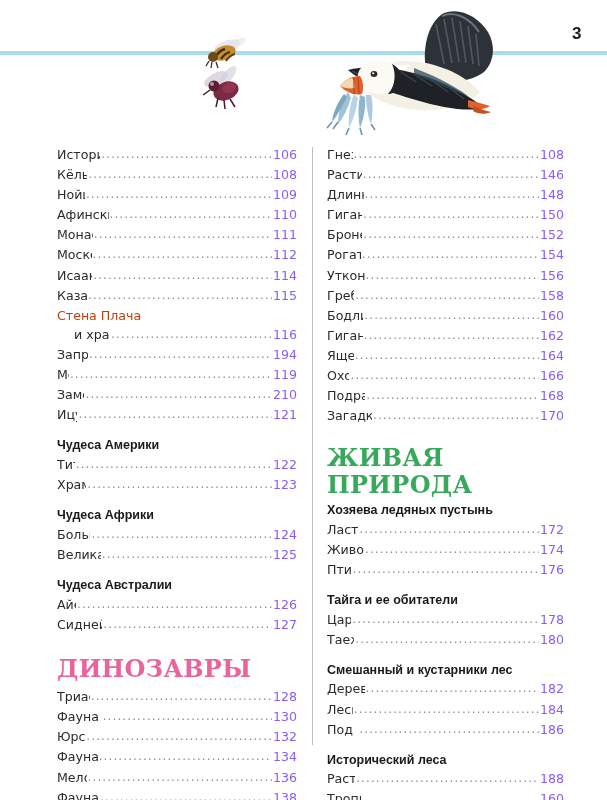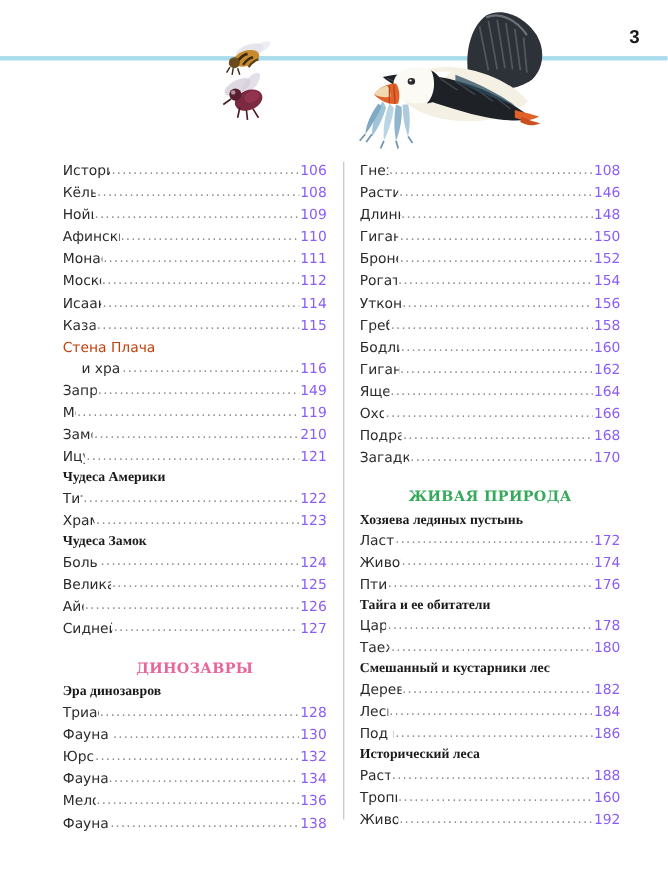--- a/index.html
+++ b/index.html
@@ -83,36 +83,35 @@
     top: 2px;
     width: 1px;
     height: 598px;
     background: #bdbdbd;
   }
 
   
   .part-title {
     font-family: "DejaVu Serif", "Liberation Serif", serif;
     font-weight: bold;
-    font-size: 13px;
+    font-size: 24px;
     letter-spacing: .3px;
     margin: 18px 0 5px 0;
     line-height: 1.1;
-    text-align: center;
   }
   .part-title.pink  { color: #e8649b; margin-top: 21px; }
   .part-title.green { color: #36a95b; margin-top: 19px; }
 
   
   .section-head {
-    font-family: Liberation Serif, serif;
+    font-family: Liberation Sans, sans-serif;
     font-weight: bold;
     font-size: 12.5px;
     color: #1a1a1a;
-    margin: 1px 0 1px 0;
+    margin: 13px 0 1px 0;
     line-height: 1.25;
   }
   .section-head.first { margin-top: 0; }
 
   
   .entry {
     display: flex;
     align-items: baseline;
     font-size: 12.6px;
     line-height: 19.1px;
@@ -277,21 +276,21 @@
       </div>
       <div class="entry-wrap">Стена Плача</div>
       <div class="entry cont">
         <span class="label">и храм Гроба Господня</span>
         <span class="leader"></span>
         <span class="page">116</span>
       </div>
       <div class="entry">
         <span class="label">Запретный город</span>
         <span class="leader"></span>
-        <span class="page">149</span>
+        <span class="page">194</span>
       </div>
       <div class="entry">
         <span class="label">Могао</span>
         <span class="leader"></span>
         <span class="page">119</span>
       </div>
       <div class="entry">
         <span class="label">Замок Химэдзи</span>
         <span class="leader"></span>
         <span class="page">210</span>
@@ -305,43 +304,43 @@
       <div class="entry">
         <span class="label">Титикака</span>
         <span class="leader"></span>
         <span class="page">122</span>
       </div>
       <div class="entry">
         <span class="label">Храм Кориканча</span>
         <span class="leader"></span>
         <span class="page">123</span>
       </div>
-      <div class="section-head">Чудеса Замок</div>
+      <div class="section-head">Чудеса Африки</div>
       <div class="entry">
         <span class="label">Большой Зимбабве</span>
         <span class="leader"></span>
         <span class="page">124</span>
       </div>
       <div class="entry">
         <span class="label">Великая рифтовая долина</span>
         <span class="leader"></span>
         <span class="page">125</span>
       </div>
+      <div class="section-head">Чудеса Австралии</div>
       <div class="entry">
         <span class="label">Айерс-Рок</span>
         <span class="leader"></span>
         <span class="page">126</span>
       </div>
       <div class="entry">
         <span class="label">Сиднейский оперный театр</span>
         <span class="leader"></span>
         <span class="page">127</span>
       </div>
       <div class="part-title pink">ДИНОЗАВРЫ</div>
-      <div class="section-head first">Эра динозавров</div>
       <div class="entry">
         <span class="label">Триасовый период</span>
         <span class="leader"></span>
         <span class="page">128</span>
       </div>
       <div class="entry">
         <span class="label">Фауна триасового периода</span>
         <span class="leader"></span>
         <span class="page">130</span>
       </div>

